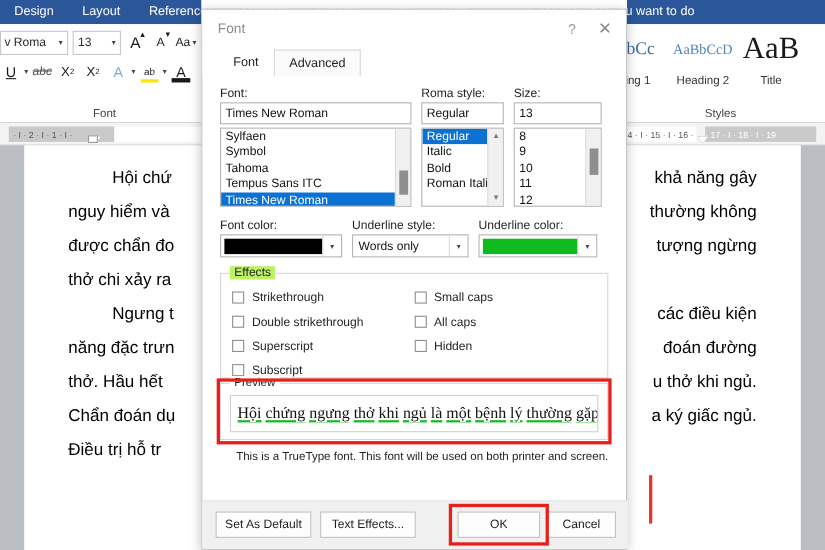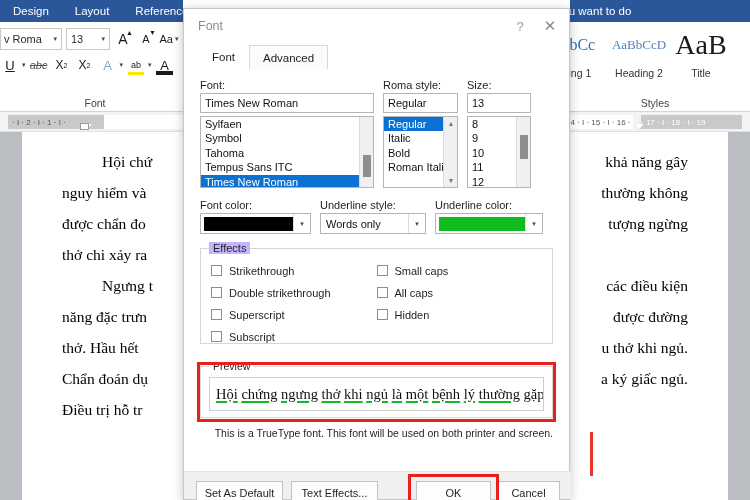--- a/index.html
+++ b/index.html
@@ -115,21 +115,21 @@
   .doc-area {
     position:absolute; left:0; top:132px; width:750px; height:368px;
     background:#babdc2;
   }
   .page {
     position:absolute; left:22px; top:0; width:706px; height:368px;
     background:#ffffff;
   }
   .doc-text {
     position:absolute; top:14px; left:0; width:706px;
-    font-family:Liberation Serif, serif;
+    font-family:Liberation Sans, sans-serif;
     font-size:15.5px; color:#000;
     line-height:31px;
   }
   .doc-line { white-space:nowrap; padding:0 40px; }
   .doc-line.indent { text-indent:40px; }
   .doc-line.justify { display:flex; justify-content:space-between; }
   .cursor-bar {
     position:absolute; left:568px; top:300px; width:3px; height:44px; background:#e8352c;
   }
 
@@ -170,21 +170,21 @@
     border:1px solid #d8d8d8; border-bottom:none; background:#fbfbfb;
   }
 
   .dlg-body { position:relative; padding:0 16px; }
 
   .lbl { font-size:11px; color:#1f1f1f; margin-bottom:2px; }
 
   .field-row { display:flex; gap:9px; margin-top:10px; }
   .col-font { width:174px; }
   .col-style { width:75px; }
-  .col-size { width:64px; }
+  .col-size { width:80px; }
 
   .txtbox {
     height:20px; border:1px solid #b5b5b5; background:#fff;
     font-size:11px; color:#111; display:flex; align-items:center;
     padding-left:4px; white-space:nowrap; overflow:hidden;
   }
   .listbox {
     margin-top:3px; height:72px; border:1px solid #b5b5b5; background:#fff;
     position:relative; overflow:hidden;padding-left:20px;
   }
@@ -222,34 +222,34 @@
     width:17px; height:19px; display:flex;align-items:center;justify-content:center;
     border-left:1px solid #dcdcdc; color:#444; font-size:7px; flex:none;
   }
 
   
   .effects-fs {
     margin-top:14px; border:1px solid #d6d6d6; border-radius:0;
     position:relative; padding:12px 10px 10px 10px; height:96px;
   }
   .effects-legend {
-    position:absolute; top:-7px; left:8px; background:#c4b5fd; padding:0 4px;
+    position:absolute; top:-7px; left:8px; background:#bef264; padding:0 4px;
     font-size:11px; color:#1f1f1f;
   }
   .eff-cols { display:flex; }
   .eff-col { width:50%; }
   .chk-row { display:flex; align-items:center; height:19px; margin-bottom:3px; }
   .chk {
     width:11px;height:11px;border:1px solid #8e8e8e;background:#fff;
     margin-right:7px; flex:none;
   }
   .chk-lbl { font-size:11px; color:#1f1f1f; white-space:nowrap; }
 
   
-  .preview-wrap { position:relative; margin-top:22px; }
+  .preview-wrap { position:relative; margin-top:4px; }
   .preview-fs {
     border:1px solid #d6d6d6; position:relative; height:52px;
     padding:10px 8px 0 8px;
   }
   .preview-legend {
     position:absolute; top:-7px; left:8px; background:#fff; padding:0 4px;
     font-size:10.5px; color:#1f1f1f;
   }
   .preview-inner {
     height:34px; border:1px solid #cfcfcf; background:#fff;
@@ -266,21 +266,21 @@
     text-decoration-thickness:1.5px;
     text-underline-offset:1.5px;
   }
   .redbox {
     position:absolute; border:3px solid #e8201c; pointer-events:none;
   }
   .tt-note { font-size:10.5px; color:#1f1f1f; margin-top:9px; padding-left:2px;text-align:right; }
 
   
   .dlg-footer {
-    position:absolute; left:0; bottom:0; width:387px; height:28px;
+    position:absolute; left:0; bottom:0; width:387px; height:44px;
     background:#f0f0f0; border-top:1px solid #e2e2e2;
   }
   .btn {
     position:absolute; top:9px; height:24px;
     border:1px solid #c2c2c2; background:#fdfdfd;
     font-size:11px; color:#1f1f1f;
     display:flex;align-items:center;justify-content:center;
     white-space:nowrap;
   }
   .btn-setdefault { left:12px; width:87px; }
@@ -438,21 +438,21 @@
         <div class="doc-line justify">
           <span>thở chi xảy ra</span>
           <span></span>
         </div>
         <div class="doc-line justify indent">
           <span>Ngưng t</span>
           <span>các điều kiện</span>
         </div>
         <div class="doc-line justify">
           <span>năng đặc trưn</span>
-          <span>được đường</span>
+          <span>đoán đường</span>
         </div>
         <div class="doc-line justify">
           <span>thở. Hầu hết</span>
           <span>u thở khi ngủ.</span>
         </div>
         <div class="doc-line justify">
           <span>Chẩn đoán dụ</span>
           <span>a ký giấc ngủ.</span>
         </div>
         <div class="doc-line justify">

